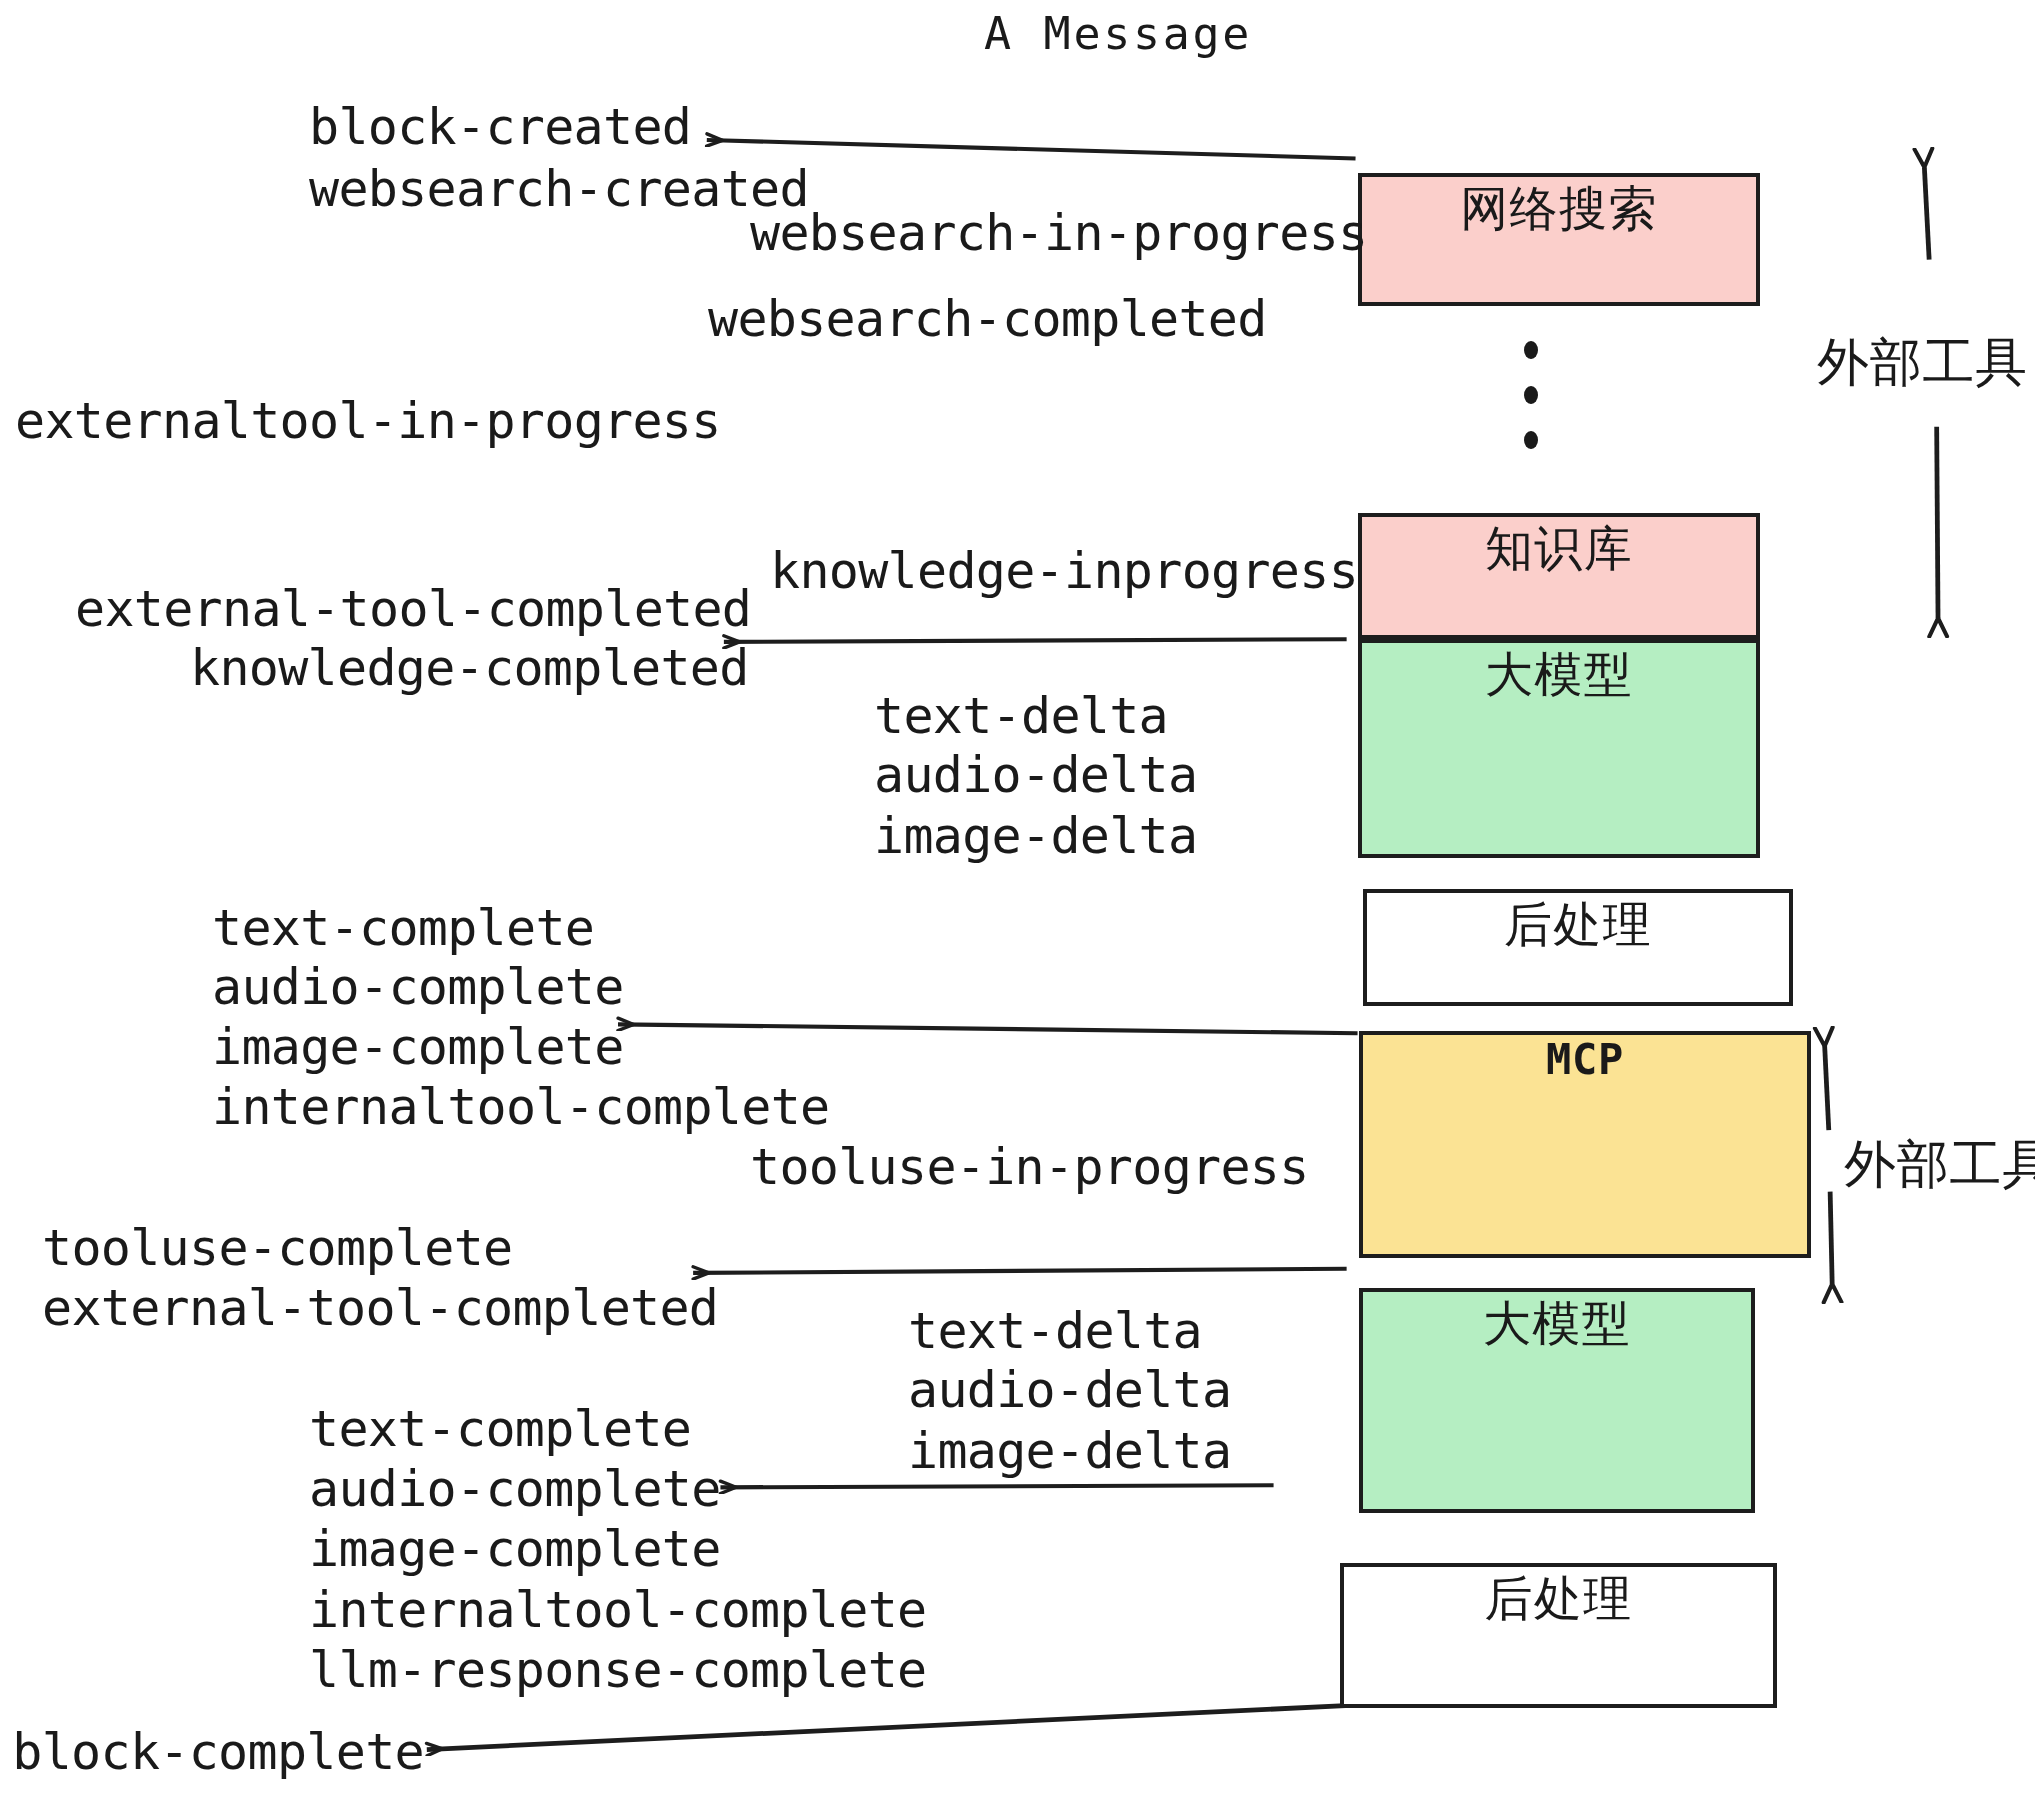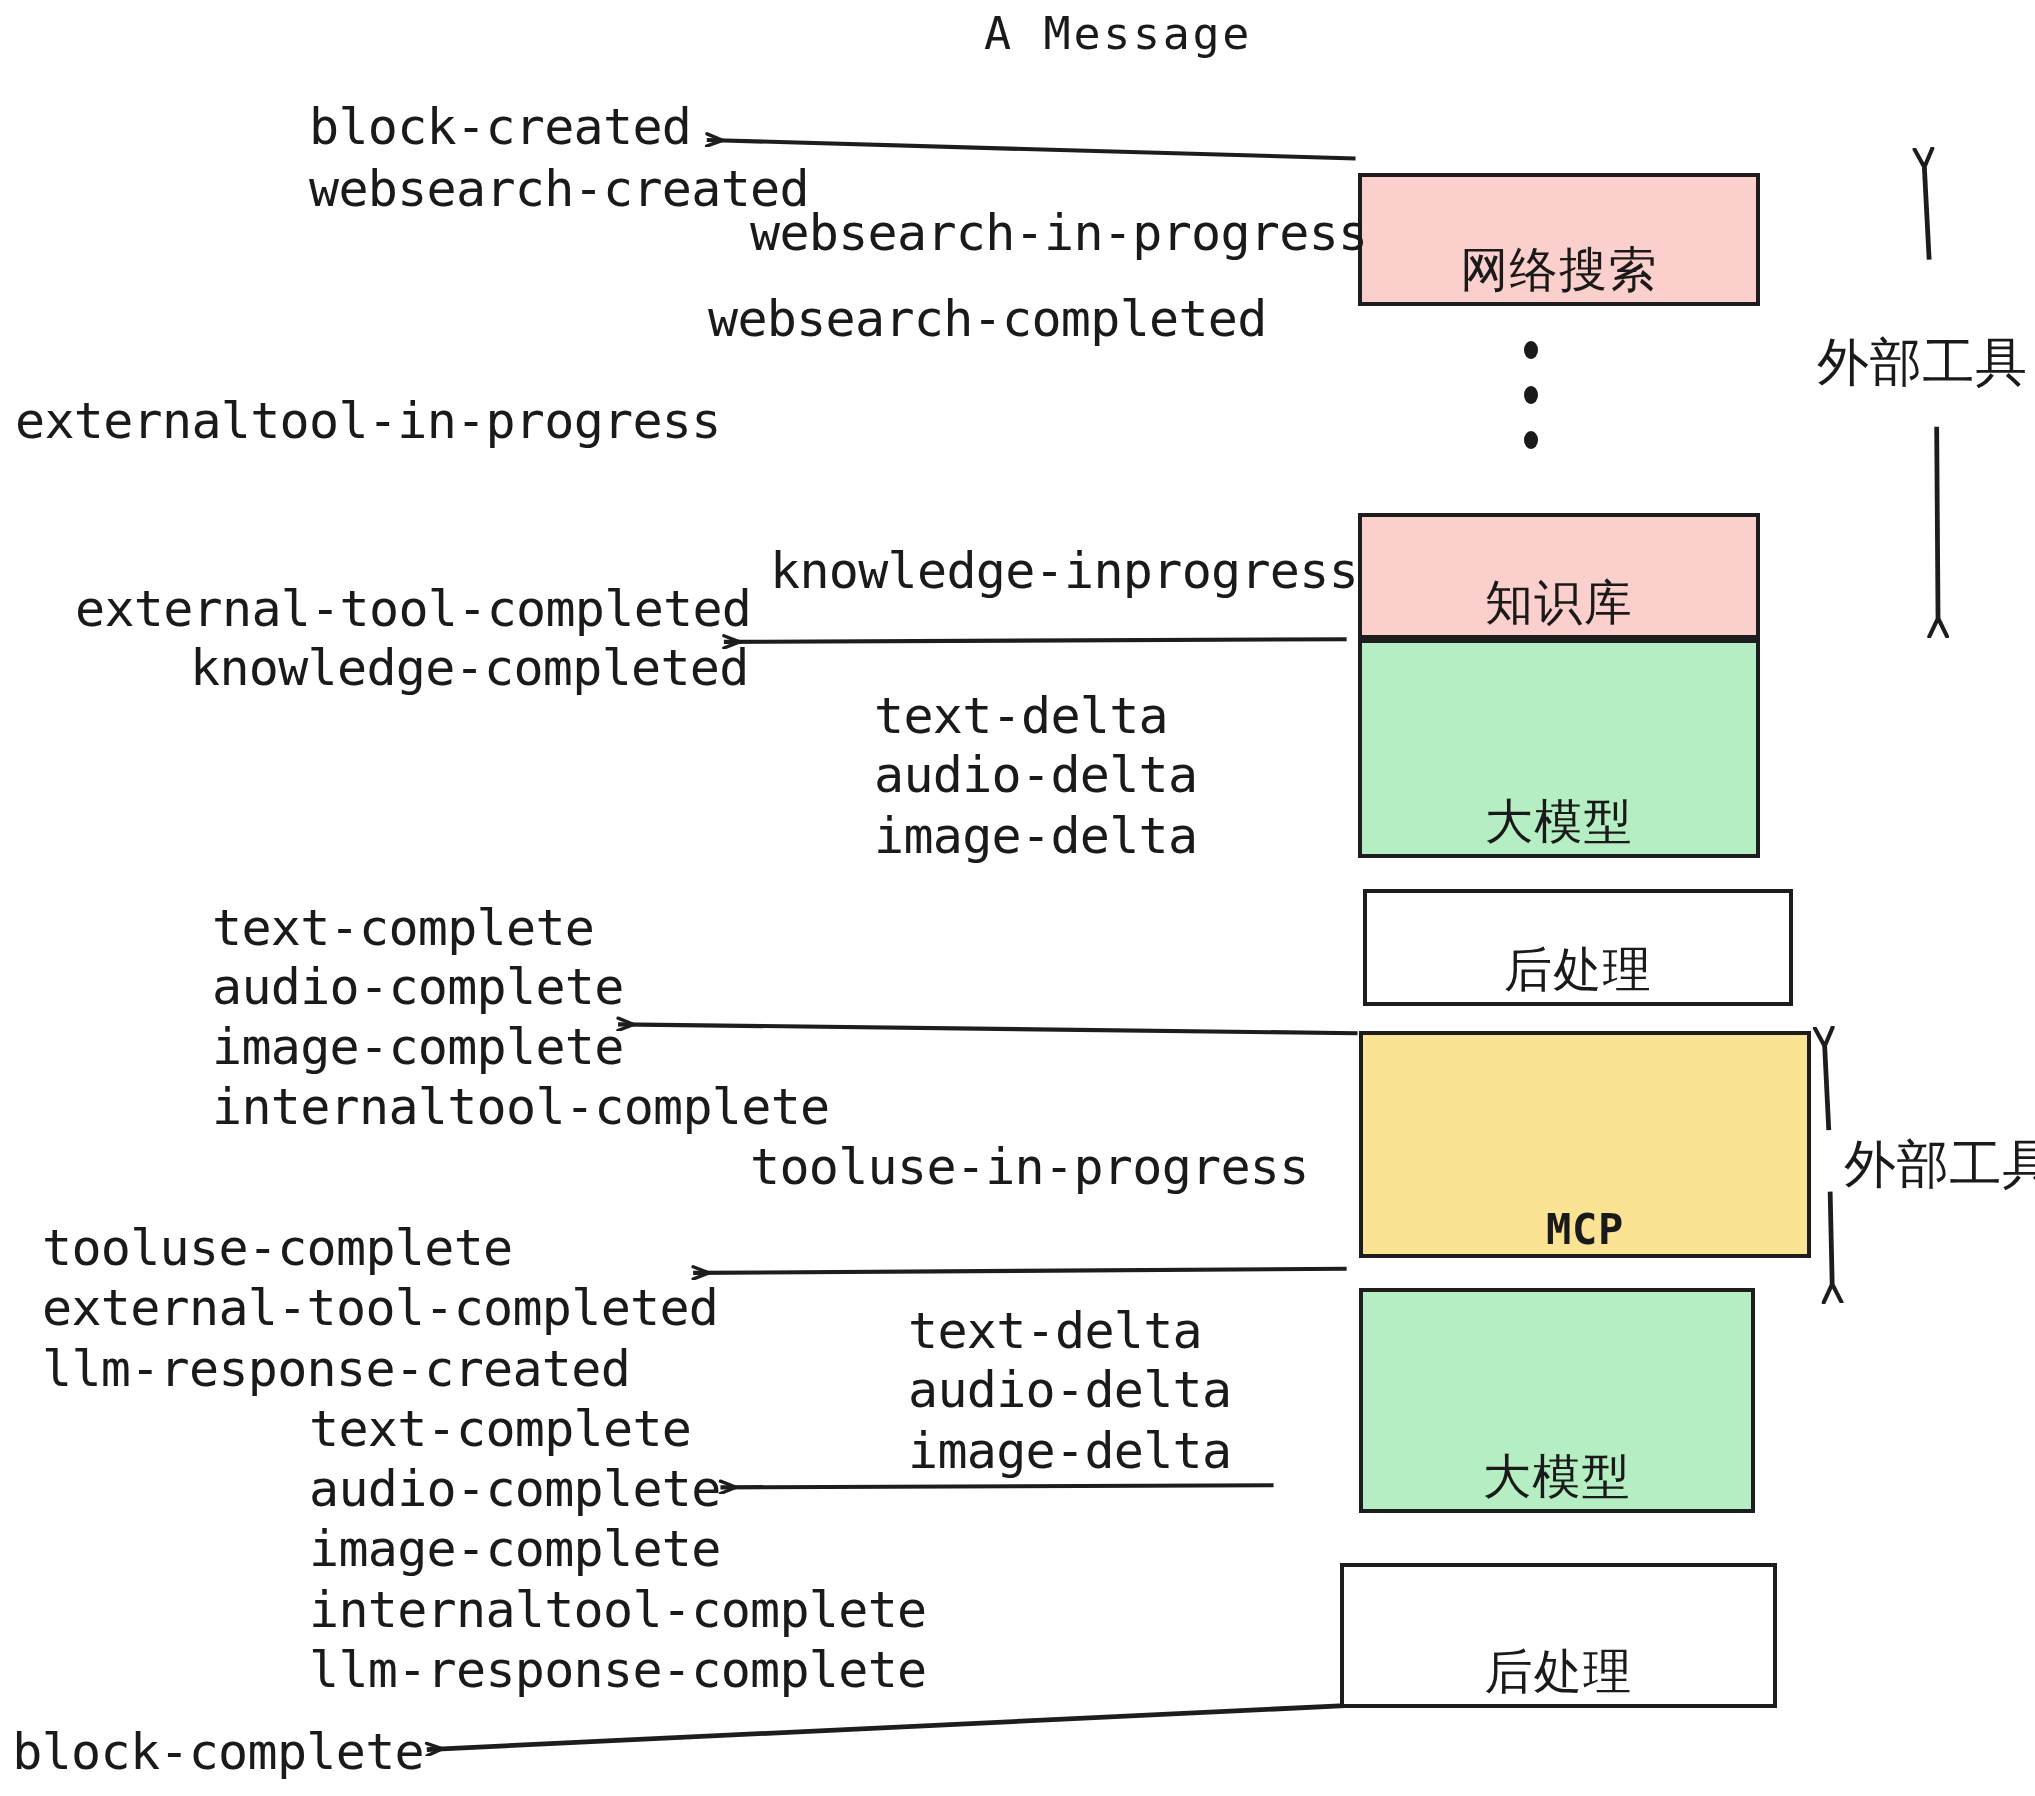--- a/index.html
+++ b/index.html
@@ -26,21 +26,21 @@
     font-family:"DejaVu Sans Mono","Liberation Mono",monospace;
     font-size:45px;
     letter-spacing:2.7px;
     white-space:pre;
   }
   .box{
     position:absolute;
     box-sizing:border-box;
     border:4.8px solid #1d1d1d;
     display:flex;
-    align-items:flex-end;
+    align-items:flex-start;
     justify-content:center;
     color:#1a1a1a;
   }
   .box span{
     font-family:"DejaVu Sans","Liberation Sans",sans-serif;
     font-size:48px;
     letter-spacing:1.4px;
     white-space:pre;
   }
   .box.mcp span{
@@ -195,21 +195,20 @@
   <div class="lbl" style="left:212px;top:1022px;">image-complete</div>
 
   <div class="lbl" style="left:212px;top:1082px;">internaltool-complete</div>
 
   <div class="lbl" style="left:750px;top:1142px;">tooluse-in-progress</div>
 
   <div class="lbl" style="left:42px;top:1223px;">tooluse-complete</div>
 
   <div class="lbl" style="left:42px;top:1283px;">external-tool-completed</div>
 
-  <div class="lbl" style="left:42px;top:1344px;">llm-response-created</div>
 
   <div class="lbl" style="left:908px;top:1306px;">text-delta</div>
 
   <div class="lbl" style="left:908px;top:1365px;">audio-delta</div>
 
   <div class="lbl" style="left:908px;top:1426px;">image-delta</div>
 
   <div class="lbl" style="left:309px;top:1404px;">text-complete</div>
 
   <div class="lbl" style="left:309px;top:1464px;">audio-complete</div>

